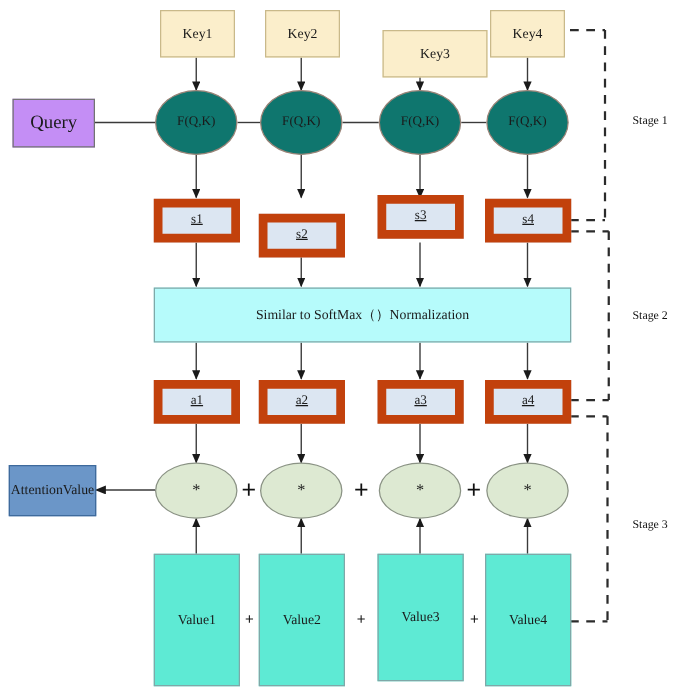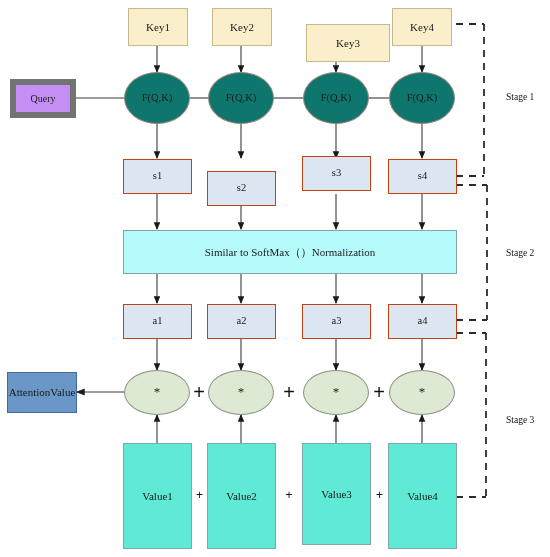--- a/index.html
+++ b/index.html
@@ -38,33 +38,34 @@
   .rect {
     border: 1px solid #8a9ba8;
   }
   .key-box {
     background: #fbeecb;
     border: 1px solid #c9b98a;
     font-size: 11px;
   }
   .query-box {
     background: #c48ef5;
-    border: 6px solid #737373;
-    font-size: 10px;
+    border: 1px solid #737373;
+    font-size: 15px;
   }
   .attn-box {
     background: #6b96c8;
     border: 1px solid #3e6a9c;
     font-size: 11px;
     line-height: 1.25;
   }
   .score-box {
     background: #dce6f2;
-    border: 1px solid #c2410c;
+    border: 7px solid #c2410c;
     font-size: 10.5px;
+    text-decoration: underline;
   }
   .norm-box {
     background: #b6fbfb;
     border: 1px solid #7fa8a8;
     font-size: 11px;
   }
   .value-box {
     background: #5eead4;
     border: 1px solid #7fa8a8;
     font-size: 11px;

